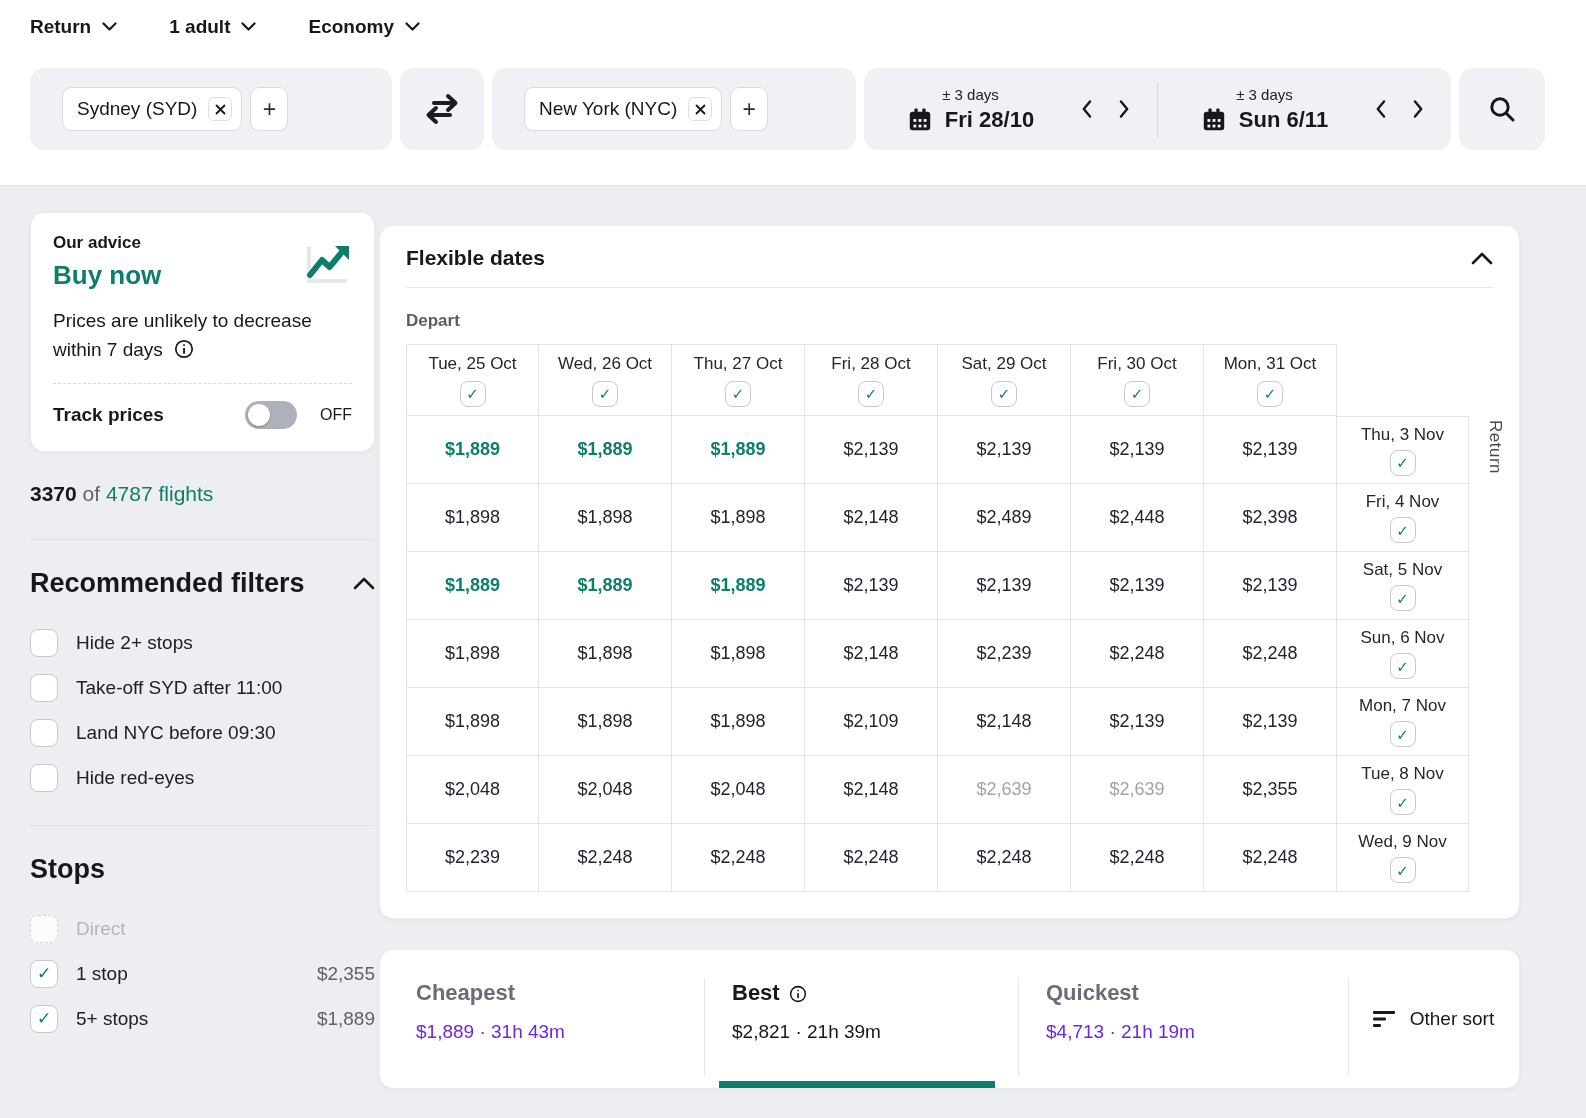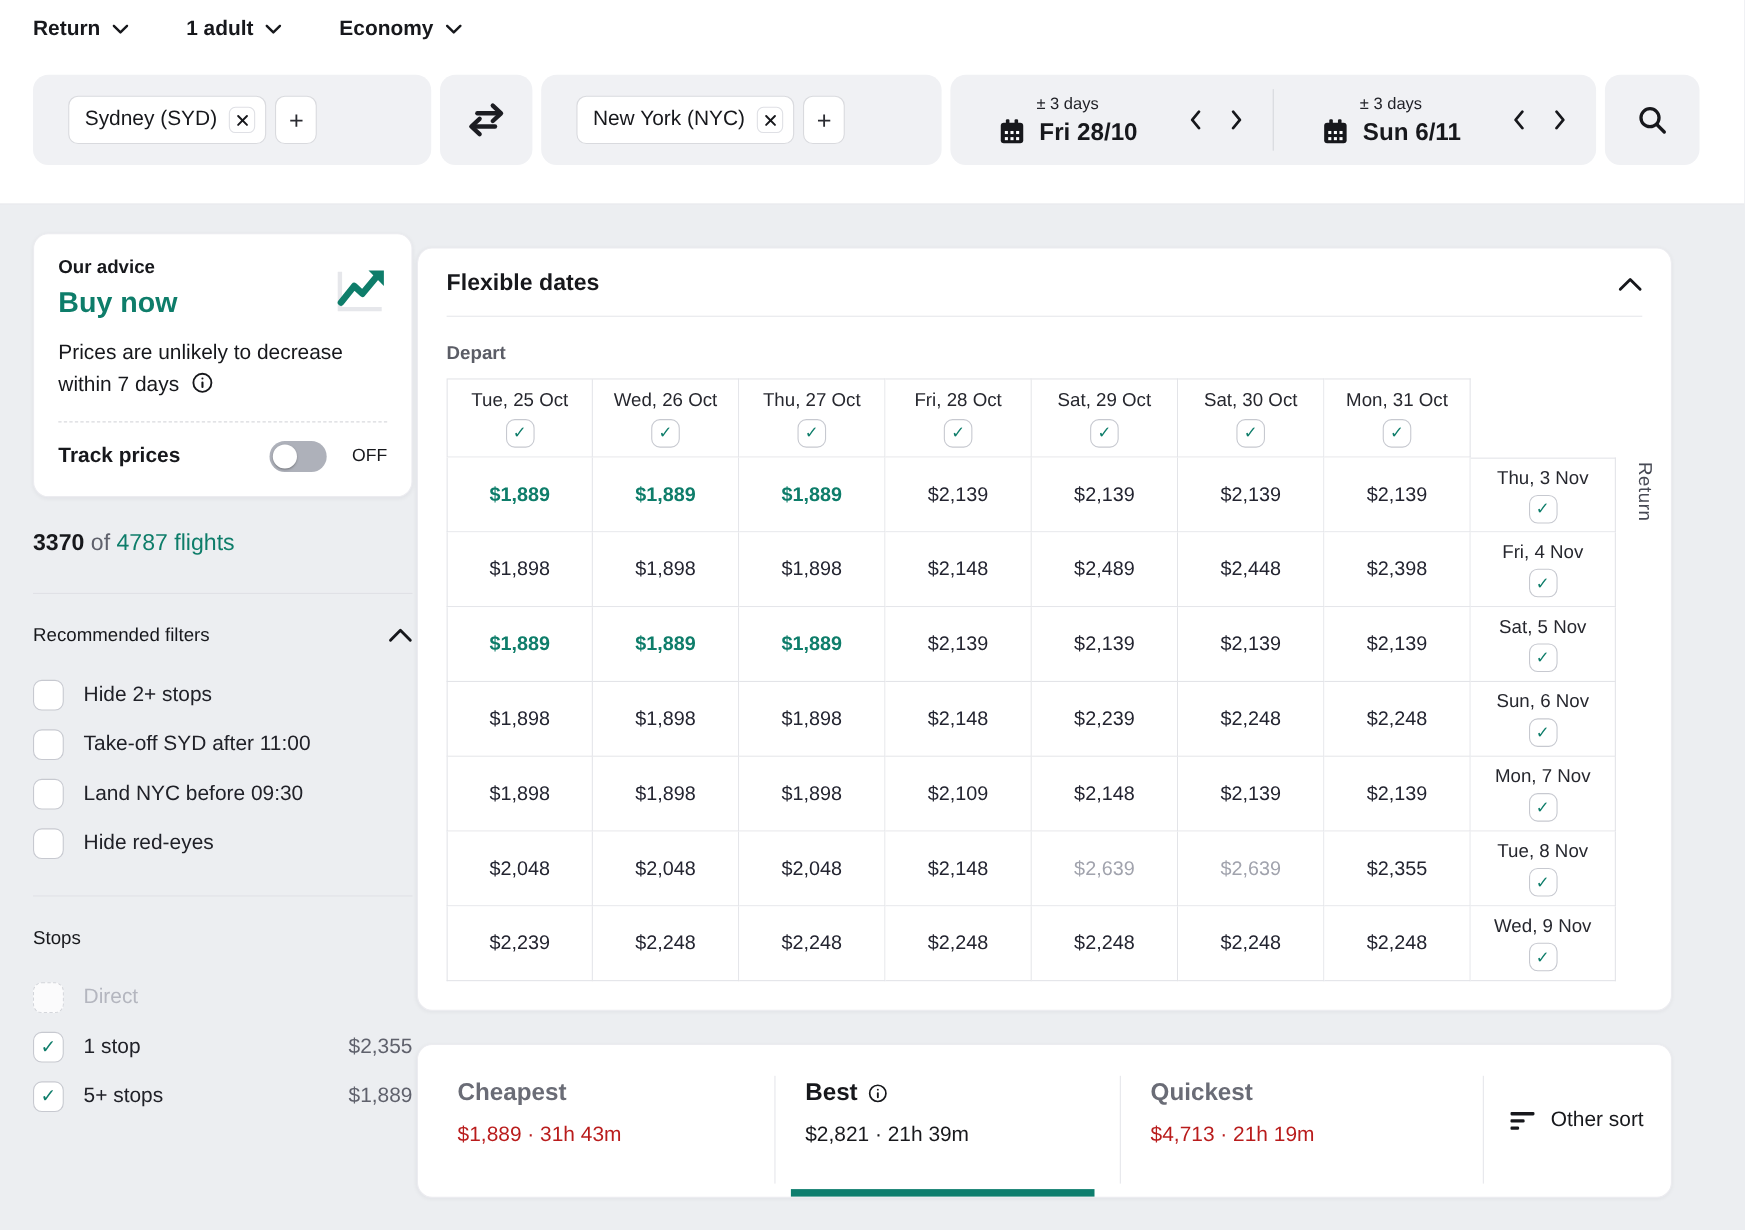--- a/index.html
+++ b/index.html
@@ -39,21 +39,21 @@
   .track-label{font-size:19px;font-weight:700;flex:1;}
   .toggle{width:52px;height:28px;border-radius:14px;background:#aeb1ba;position:relative;cursor:pointer;flex:none;}
   .knob{position:absolute;left:3px;top:3px;width:22px;height:22px;border-radius:50%;background:#fff;box-shadow:0 1px 2px rgba(0,0,0,.3);}
   .toggle-state{font-size:16px;margin-left:23px;}
   .flights-line{margin-top:30px;font-size:21px;}
   .flights-line .shown{font-weight:700;}
   .flights-line .conn{color:#5f616c;font-weight:400;}
   .flights-line .total{color:#0e7d6a;cursor:pointer;}
   .side-divider{border-top:1px solid #e0e1e6;margin-top:33px;}
   .side-head{display:flex;align-items:center;margin-top:28px;}
-  .side-head .ttl{font-size:17px;font-weight:400;flex:1;}
+  .side-head .ttl{font-size:27px;font-weight:700;flex:1;}
   .filter-row{display:flex;align-items:center;gap:18px;margin-top:17px;cursor:pointer;}
   .filter-row.firstrow{margin-top:30px;}
   .flabel{font-size:19px;color:#202128;}
   .flabel.disabled{color:#b4b6bf;}
   .stop-price{margin-left:auto;color:#5f616c;font-size:19px;}
   .cb{width:28px;height:28px;border:1.5px solid #c7c9d0;border-radius:8px;background:#fff;display:flex;align-items:center;justify-content:center;box-sizing:border-box;flex:none;cursor:pointer;}
   .cb.checked::after{content:"\2713";color:#0e7d6a;font-size:17px;font-weight:700;line-height:1;}
   .cb.disabled{border-style:dashed;border-color:#d4d6db;background:#fbfbfc;}
   .cb.sm{width:26px;height:26px;border-radius:8px;}
   .cb.sm.checked::after{font-size:15px;}
@@ -80,21 +80,21 @@
   .c.ret{gap:5px;cursor:pointer;}
   .c.ret-first{border-top:1px solid #e3e4e8;}
   .return-vert{position:absolute;left:1079px;top:76px;writing-mode:vertical-rl;font-size:17px;color:#474954;letter-spacing:.5px;}
 
   
   .sortbar{margin-top:30px;height:138px;display:flex;position:relative;overflow:hidden;}
   .sort-sec{padding:30px 0 0 28px;position:relative;box-sizing:border-box;cursor:pointer;}
   .sort-sec.first{padding-left:36px;}
   .sort-sec + .sort-sec::before{content:"";position:absolute;left:0;top:28px;bottom:12px;width:1px;background:#e6e7eb;}
   .sort-name{font-size:22px;font-weight:700;color:#6a6c76;display:flex;align-items:center;gap:9px;}
-  .sort-detail{margin-top:15px;font-size:19px;color:#b91c1c;}
+  .sort-detail{margin-top:15px;font-size:19px;color:#6d28d9;}
   .sort-sec.active .sort-name,.sort-sec.active .sort-detail{color:#17181c;}
   .sort-sec.other{flex:1;display:flex;align-items:center;justify-content:center;padding:0;gap:13px;margin-left:20px;}
   .other-label{font-size:19px;color:#17181c;}
   .underline{position:absolute;left:339px;bottom:0;width:276px;height:7px;background:#0e7e6e;}
   .icon{display:inline-flex;align-items:center;justify-content:center;}
 </style>
 </head>
 <body>
 
 <div class="page">
@@ -361,21 +361,21 @@
             </div>
             <div class="c hdr ">
     <span class="hdate">Fri, 28 Oct</span>
     <span class="cb sm checked"></span>
             </div>
             <div class="c hdr ">
     <span class="hdate">Sat, 29 Oct</span>
     <span class="cb sm checked"></span>
             </div>
             <div class="c hdr ">
-    <span class="hdate">Sat, 30 Oct</span>
+    <span class="hdate">Fri, 30 Oct</span>
     <span class="cb sm checked"></span>
             </div>
             <div class="c hdr ">
     <span class="hdate">Mon, 31 Oct</span>
     <span class="cb sm checked"></span>
             </div>
             <div class="c hdr-empty"></div>
             <div class="c body col0">
       <span class="price low">$1,889</span>
             </div>

